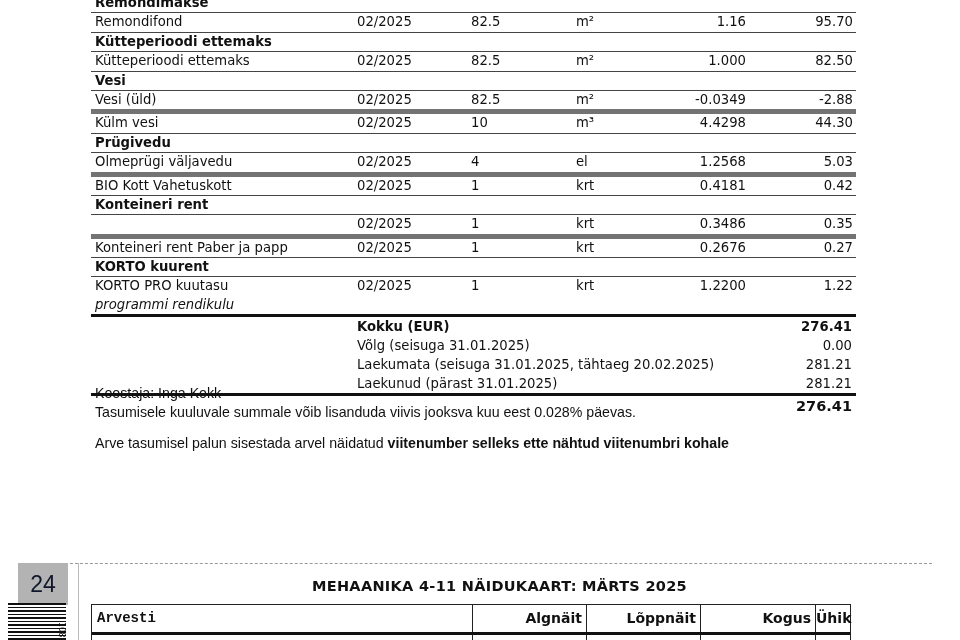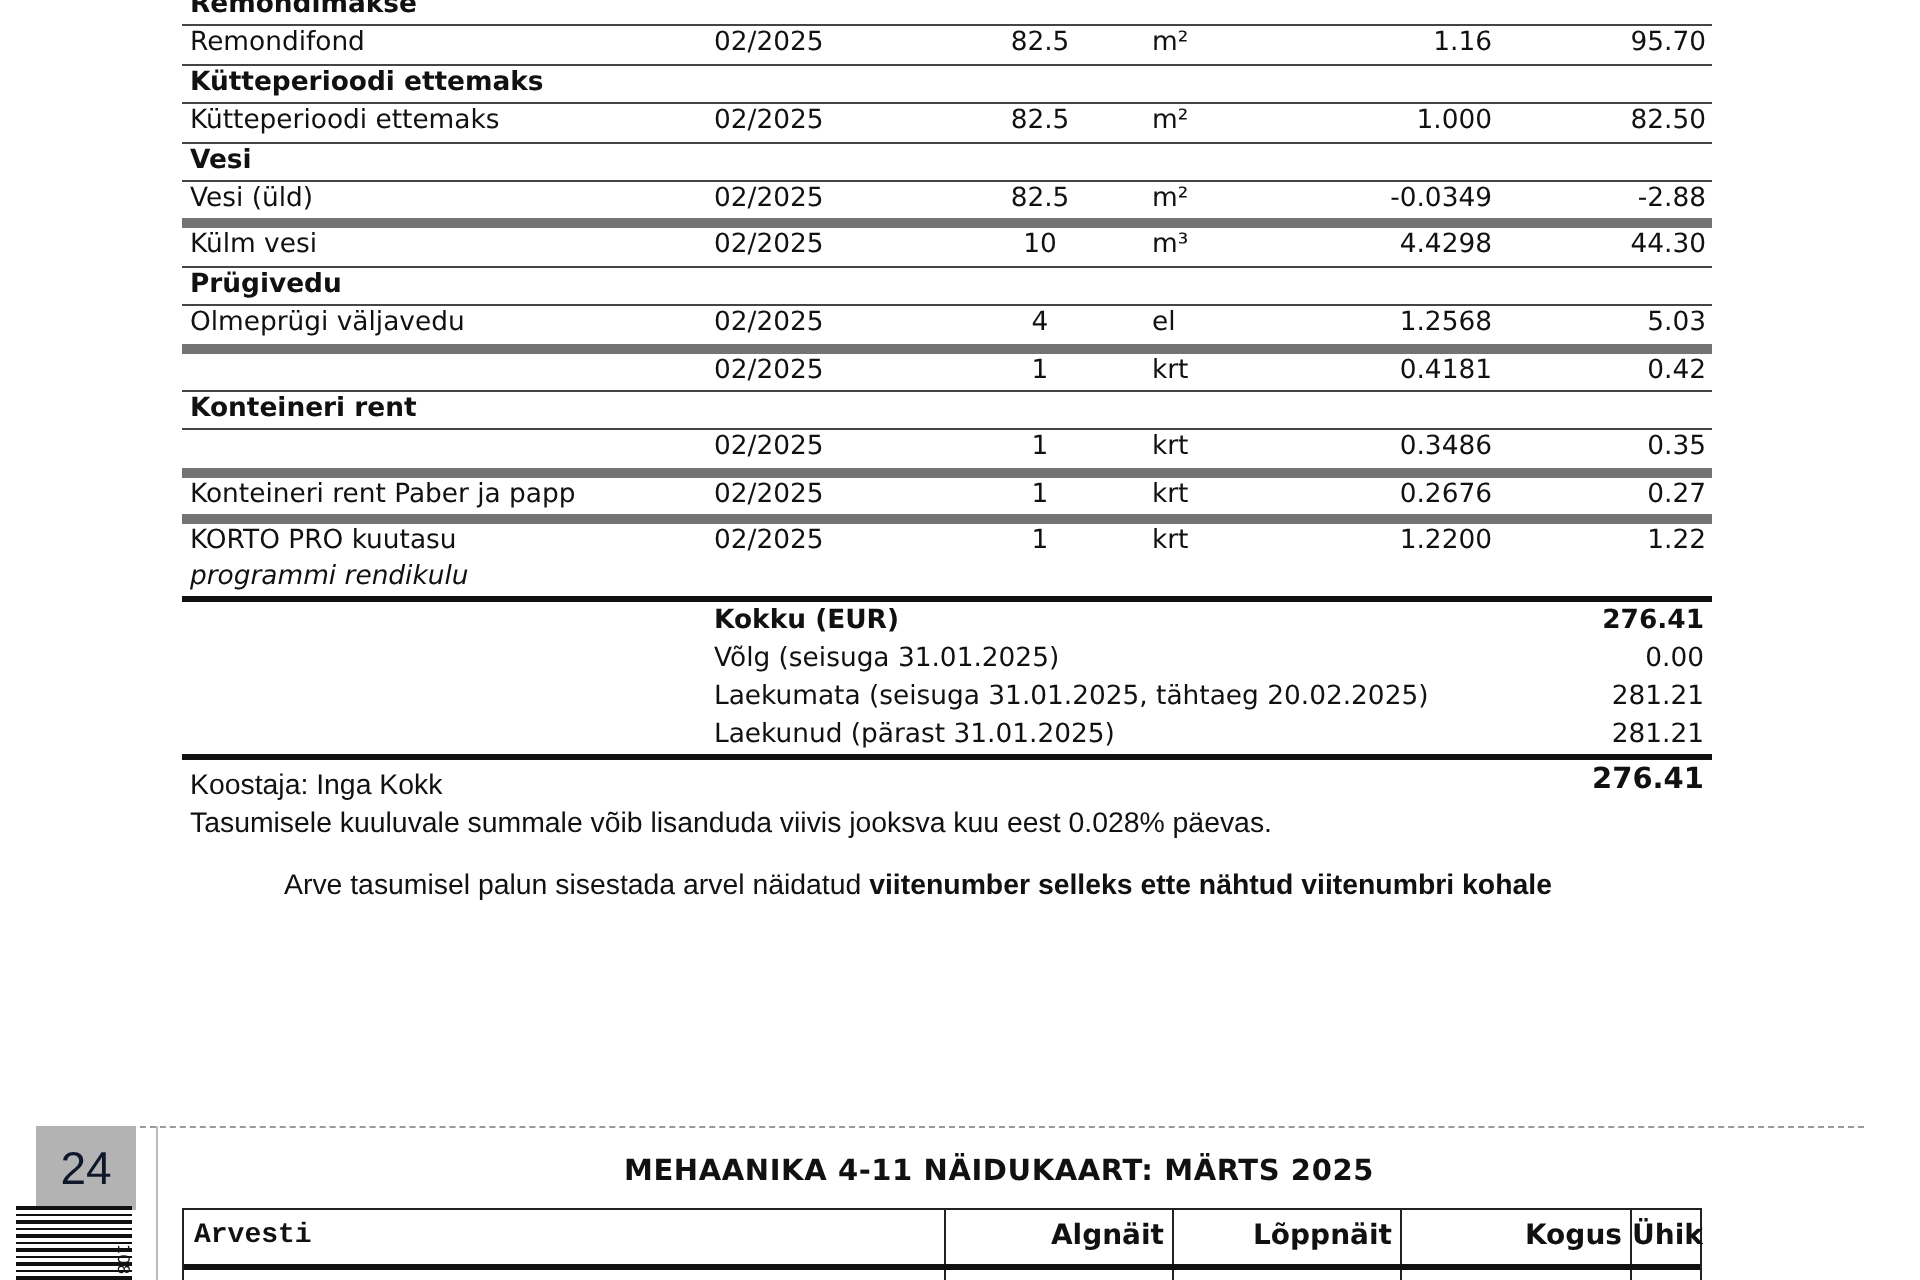--- a/index.html
+++ b/index.html
@@ -10,34 +10,34 @@
   .page { position: absolute; left: 0; top: 0; width: 960px; height: 640px; }
   .bill { position: absolute; left: 91px; top: -6px; width: 765px; font-size: 13.2px; }
   .row { position: relative; height: 18.4px; line-height: 18px; }
   .row.group { font-weight: bold; }
   .row.item { border-top: 5px solid #737373; }
   .row.group + .row.item { border-top: 1.5px solid #444; }
   .row.item + .row.group { border-top: 1.5px solid #444; }
   .c { position: absolute; top: 0; white-space: nowrap; }
   .c-name { left: 4px; }
   .c-period { left: 266px; }
-  .c-qty { left: 380px; width: 98px; text-align: center; }
+  .c-qty { left: 380px; width: 98px; text-align: left; }
   .c-unit { left: 485px; }
   .c-price { left: 560px; width: 95px; text-align: right; }
   .c-sum { left: 660px; width: 102px; text-align: right; }
   .note { font-style: italic; padding-left: 4px; height: 18px; line-height: 18px; }
   .sep-thick { height: 0; border-top: 3px solid #111; }
   .tot-row { position: relative; height: 19px; line-height: 19px; }
   .tot-label { position: absolute; left: 266px; white-space: nowrap; }
   .tot-val { position: absolute; right: 4px; white-space: nowrap; }
   .tot-row.bold { font-weight: bold; }
   .tot-row.big { font-weight: bold; font-size: 14.5px; height: 20px; line-height: 20px; }
   .footer { position: absolute; left: 95px; top: 384px; font-family: "Liberation Sans", sans-serif; font-size: 14.2px; }
   .footer p { margin: 0; line-height: 19px; }
-  .footer p.gap { margin-top: 12px; margin-left: 47px; }
+  .footer p.gap { margin-top: 12px; }
   .dash { position: absolute; left: 20px; top: 563px; width: 912px; border-top: 1.5px dashed #9a9a9a; }
   .badge { position: absolute; left: 18px; top: 563px; width: 50px; height: 42px; background: #b3b3b3; color: #0f172a; font-size: 23px; line-height: 42px; text-align: center; font-family: "Liberation Sans", sans-serif; }
   .fold { position: absolute; left: 68px; top: 563px; width: 10px; height: 80px; border-right: 1.5px solid #bbb; }
   .barcode { position: absolute; left: 8px; top: 603px; width: 58px; height: 40px;
     background: repeating-linear-gradient(to bottom, #111 0, #111 2px, #fff 2px, #fff 4px, #111 4px, #111 5px, #fff 5px, #fff 7px); }
   .bc-num { position: absolute; left: 66px; top: 622px; font-size: 8px; transform: rotate(90deg); transform-origin: left top; }
   .mtitle { position: absolute; left: 312px; top: 578px; font-size: 14.5px; font-weight: bold; letter-spacing: 0.3px; }
   .mtable { position: absolute; left: 91px; top: 604px; width: 758px; height: 50px; border: 1.5px solid #222; border-bottom: none; }
   .mhead { position: relative; height: 27px; border-bottom: 3px solid #111; font-weight: bold; font-size: 14px; line-height: 27px; }
   .mh { position: absolute; top: 0; height: 27px; border-left: 1.5px solid #222; text-align: right; padding-right: 4px; box-sizing: border-box; }
@@ -98,20 +98,21 @@
       </div>
       <div class="row item">
         <span class="c c-name">Olmeprügi väljavedu</span>
         <span class="c c-period">02/2025</span>
         <span class="c c-qty">4</span>
         <span class="c c-unit">el</span>
         <span class="c c-price">1.2568</span>
         <span class="c c-sum">5.03</span>
       </div>
       <div class="row item">
+        <span class="c c-name">BIO Kott Vahetuskott</span>
         <span class="c c-period">02/2025</span>
         <span class="c c-qty">1</span>
         <span class="c c-unit">krt</span>
         <span class="c c-price">0.4181</span>
         <span class="c c-sum">0.42</span>
       </div>
       <div class="row group">
         <span class="c c-name">Konteineri rent</span>
       </div>
       <div class="row item">
@@ -121,20 +122,23 @@
         <span class="c c-price">0.3486</span>
         <span class="c c-sum">0.35</span>
       </div>
       <div class="row item">
         <span class="c c-name">Konteineri rent Paber ja papp</span>
         <span class="c c-period">02/2025</span>
         <span class="c c-qty">1</span>
         <span class="c c-unit">krt</span>
         <span class="c c-price">0.2676</span>
         <span class="c c-sum">0.27</span>
+      </div>
+      <div class="row group">
+        <span class="c c-name">KORTO kuurent</span>
       </div>
       <div class="row item">
         <span class="c c-name">KORTO PRO kuutasu</span>
         <span class="c c-period">02/2025</span>
         <span class="c c-qty">1</span>
         <span class="c c-unit">krt</span>
         <span class="c c-price">1.2200</span>
         <span class="c c-sum">1.22</span>
       </div>
       <div class="note">programmi rendikulu</div>

